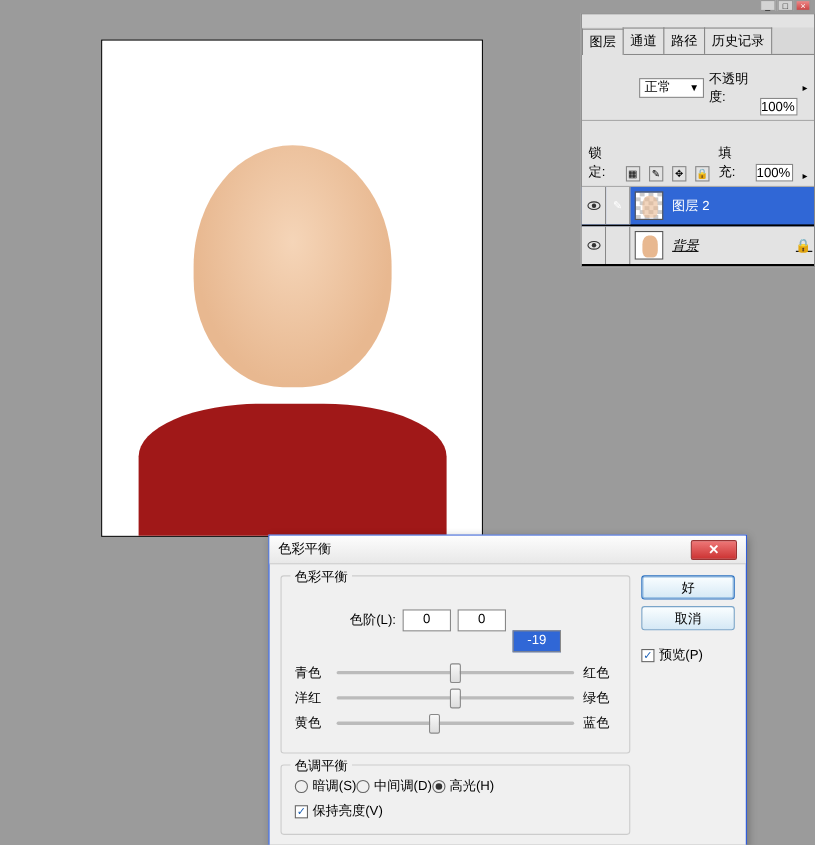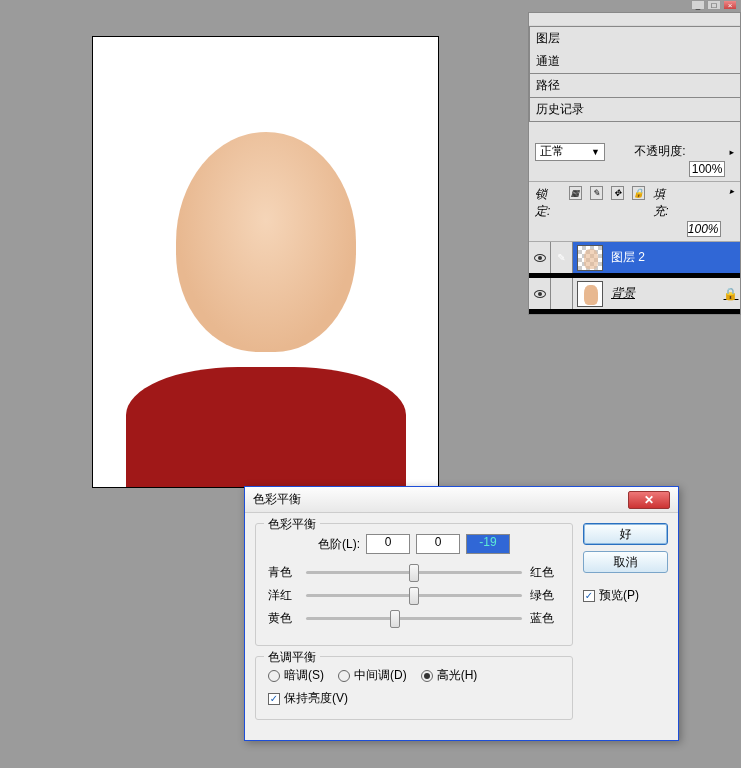--- a/index.html
+++ b/index.html
@@ -9,31 +9,31 @@
 .canvas-doc { position: absolute; left: 92px; top: 36px; width: 347px; height: 452px; background: #fff; border: 1px solid #000; }
 .portrait { width: 100%; height: 100%; display: flex; align-items: center; justify-content: center; background: linear-gradient(to bottom, #fff 0%, #fff 100%); }
 .portrait-face { width: 180px; height: 220px; background: radial-gradient(ellipse at 50% 40%, #f5d5b8 0%, #e8b890 70%); border-radius: 50% 50% 45% 45%; position: relative; margin-top: -40px; }
 .portrait-hair { position: absolute; top: 40px; left: 50%; transform: translateX(-50%); width: 240px; height: 300px; background: #6b3a1a; border-radius: 50% 50% 20% 20%; z-index: -1; }
 .portrait-body { position: absolute; bottom: 0; left: 50%; transform: translateX(-50%); width: 280px; height: 120px; background: #a01818; border-radius: 40% 40% 0 0; }
 
 .layers-panel { position: absolute; right: 0; top: 0; width: 213px; background: #e3e3e3; border: 1px solid #888; }
 .panel-titlebar { position: absolute; top: 0; right: 0; width: 213px; height: 12px; display: flex; justify-content: flex-end; gap: 2px; padding-right: 4px; }
 .titlebar-btn { width: 14px; height: 10px; background: #d4d4d4; border: 1px solid #999; display: flex; align-items: center; justify-content: center; font-size: 8px; }
 .titlebar-close { background: linear-gradient(#e88, #c44); color: #fff; }
-.panel-tabs { display: flex; background: #d8d8d8; border-bottom: 1px solid #888; margin-top: 12px; flex-direction: column; }
+.panel-tabs { display: flex; background: #d8d8d8; border-bottom: 1px solid #888; margin-top: 12px; }
 .panel-tab { padding: 3px 6px; border: 1px solid #888; border-bottom: none; background: #e3e3e3; margin-right: -1px; cursor: pointer; }
 .panel-tab.active { background: #e3e3e3; position: relative; top: 1px; }
 .panel-controls { padding: 4px 6px; display: flex; align-items: center; gap: 4px; border-bottom: 1px solid #aaa; }
-.blend-mode { width: 70px; height: 18px; border: 1px solid #888; background: #fff; padding: 0 4px; display: flex; align-items: center; justify-content: space-between; }
+.blend-mode { width: 70px; height: 18px; border: 1px solid #888; background: #fff; padding: 0 4px; display: flex; align-items: center; justify-content: space-between; margin-left: 46px; }
 .opacity-label { margin-left: auto; }
 .opacity-input { width: 36px; height: 16px; border: 1px solid #888; background: #fff; text-align: right; padding-right: 2px; margin-top: 35px; }
-.lock-row { padding: 4px 6px; display: flex; align-items: flex-start; gap: 8px; border-bottom: 1px solid #aaa; font-style: italic; }
+.lock-row { padding: 4px 6px; display: flex; align-items: flex-end; gap: 8px; border-bottom: 1px solid #aaa; }
 .lock-icon { width: 14px; height: 14px; border: 1px solid #888; display: inline-flex; align-items: center; justify-content: center; font-size: 9px; }
 .layer-list { background: #ccc; }
-.layer-row { display: flex; align-items: center; height: 36px; border-bottom: 5px solid #000000; }
+.layer-row { display: flex; align-items: center; height: 36px; border-bottom: 2px solid #000000; }
 .layer-row.selected { background: #3067d6; color: #fff; }
 .layer-vis { width: 22px; height: 100%; display: flex; align-items: center; justify-content: center; border-right: 1px solid #888; background: #e3e3e3; }
 .layer-link { width: 22px; height: 100%; display: flex; align-items: center; justify-content: center; border-right: 1px solid #888; background: #e3e3e3; }
 .layer-thumb { width: 26px; height: 26px; border: 1px solid #555; margin: 0 4px; background: #fff; position: relative; }
 .layer-thumb.checker { background: repeating-conic-gradient(#ccc 0% 25%, #fff 0% 50%) 0 0 / 8px 8px; }
 .layer-thumb-face { position: absolute; top: 3px; left: 6px; width: 14px; height: 20px; background: #e8b890; border-radius: 40% 40% 30% 30%; }
 .layer-name { flex: 1; padding-left: 4px; }
 .layer-lock { width: 18px; display: flex; align-items: center; justify-content: center; }
 .eye-icon { width: 12px; height: 8px; border: 1px solid #333; border-radius: 50%; position: relative; }
 .eye-icon::after { content: ''; position: absolute; top: 1px; left: 3px; width: 4px; height: 4px; background: #333; border-radius: 50%; }
@@ -45,27 +45,27 @@
 .dialog-close { width: 42px; height: 18px; background: linear-gradient(#e77, #c33); border: 1px solid #933; border-radius: 2px; color: #fff; display: flex; align-items: center; justify-content: center; font-weight: bold; }
 .dialog-body { padding: 10px; display: flex; gap: 10px; }
 .dialog-left { flex: 1; }
 .dialog-right { width: 85px; display: flex; flex-direction: column; gap: 6px; }
 .dlg-btn { height: 22px; background: linear-gradient(#fafeff, #d5e8f5); border: 1px solid #7aa5c9; border-radius: 3px; display: flex; align-items: center; justify-content: center; cursor: pointer; }
 .dlg-btn.default { border: 1px solid #2a70c0; box-shadow: 0 0 0 1px #8cb8e0 inset; }
 .fieldset { border: 1px solid #ccc; border-radius: 3px; padding: 10px 12px 12px; margin-bottom: 10px; position: relative; }
 .legend { position: absolute; top: -8px; left: 8px; background: #f0f0f0; padding: 0 4px; }
 .levels-row { display: flex; align-items: center; justify-content: center; gap: 6px; margin-bottom: 10px; }
 .lvl-input { width: 44px; height: 20px; border: 1px solid #888; background: #fff; text-align: center; }
-.lvl-input.selected { background: #3067d6; color: #5eead4; }
+.lvl-input.selected { background: #3067d6; color: #ffffff; margin-top: 39px; }
 .slider-row { display: flex; align-items: center; gap: 8px; margin: 6px 0; }
 .slider-label { width: 30px; text-align: left; }
 .slider-label-r { width: 30px; text-align: left; }
 .slider-track { flex: 1; height: 3px; background: #bbb; position: relative; border-radius: 2px; }
 .slider-thumb { position: absolute; top: -7px; width: 10px; height: 18px; background: linear-gradient(#f8f8f8, #ddd); border: 1px solid #888; border-radius: 2px; transform: translateX(-50%); }
-.radio-row { display: flex; gap: 14px; margin-bottom: 6px; }
+.radio-row { display: flex; margin-bottom: 6px; }
 .radio { display: flex; align-items: center; gap: 4px; }
 .radio-dot { width: 12px; height: 12px; border: 1px solid #666; border-radius: 50%; display: inline-flex; align-items: center; justify-content: center; }
 .radio-dot.checked::after { content: ''; width: 6px; height: 6px; background: #333; border-radius: 50%; }
 .check { display: flex; align-items: center; gap: 4px; }
 .check-box { width: 12px; height: 12px; border: 1px solid #666; background: #fff; display: inline-flex; align-items: center; justify-content: center; font-size: 10px; color: #1a5fb4; }
 .chevron { font-size: 9px; }
 </style>
 </head>
 <body>
 

